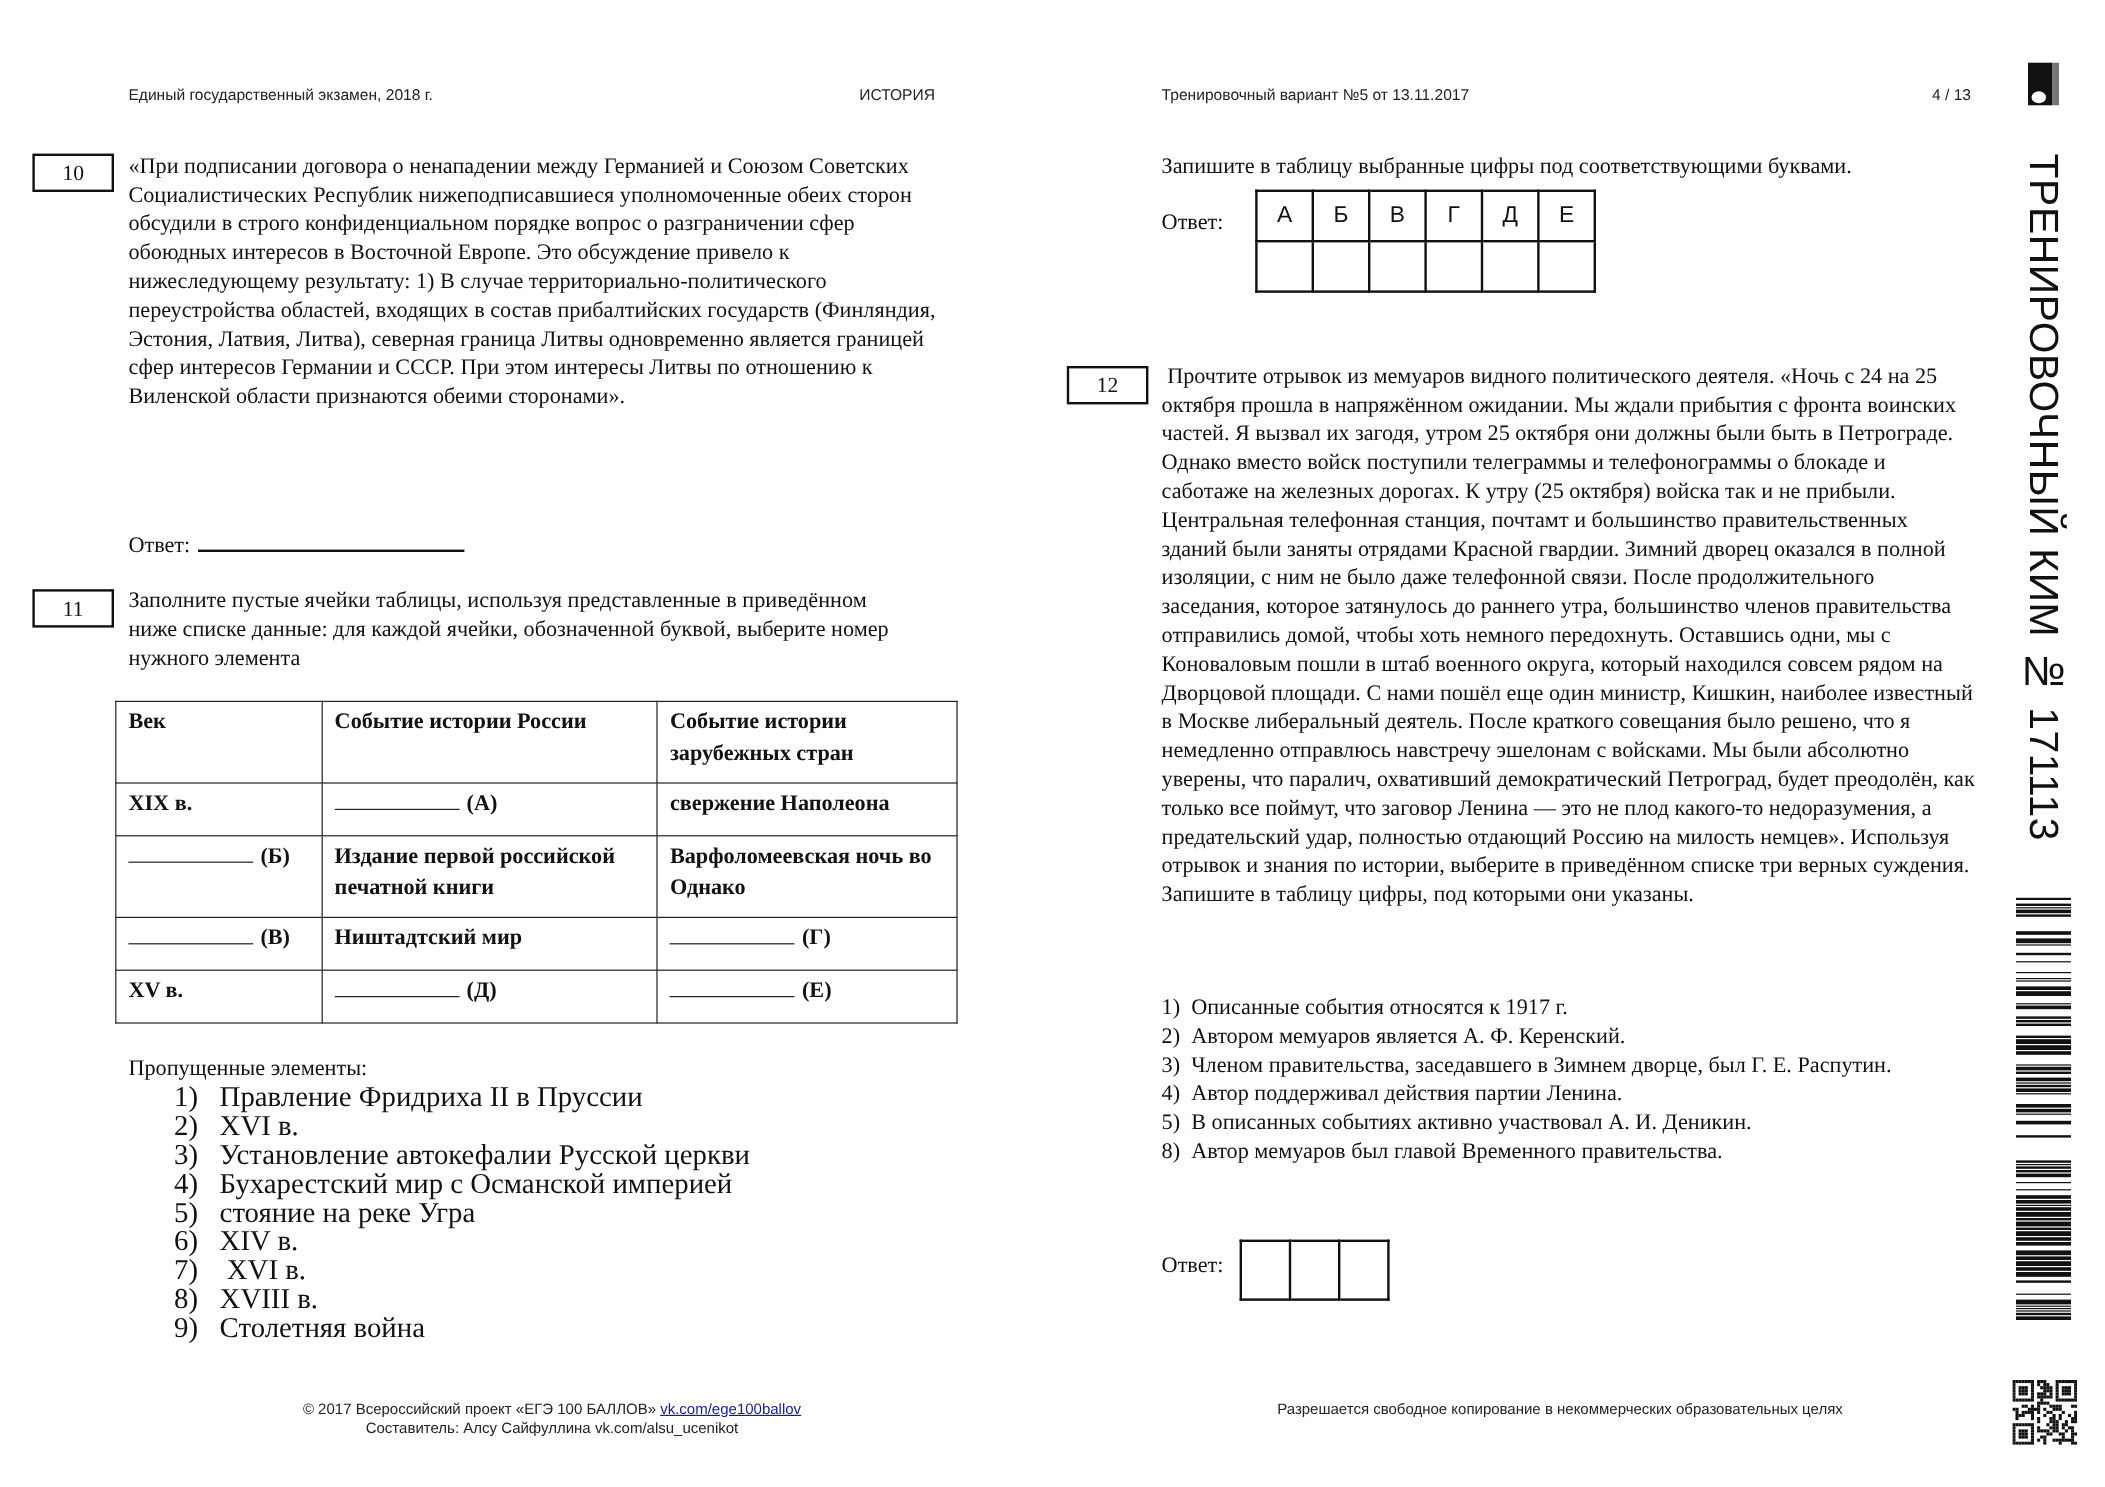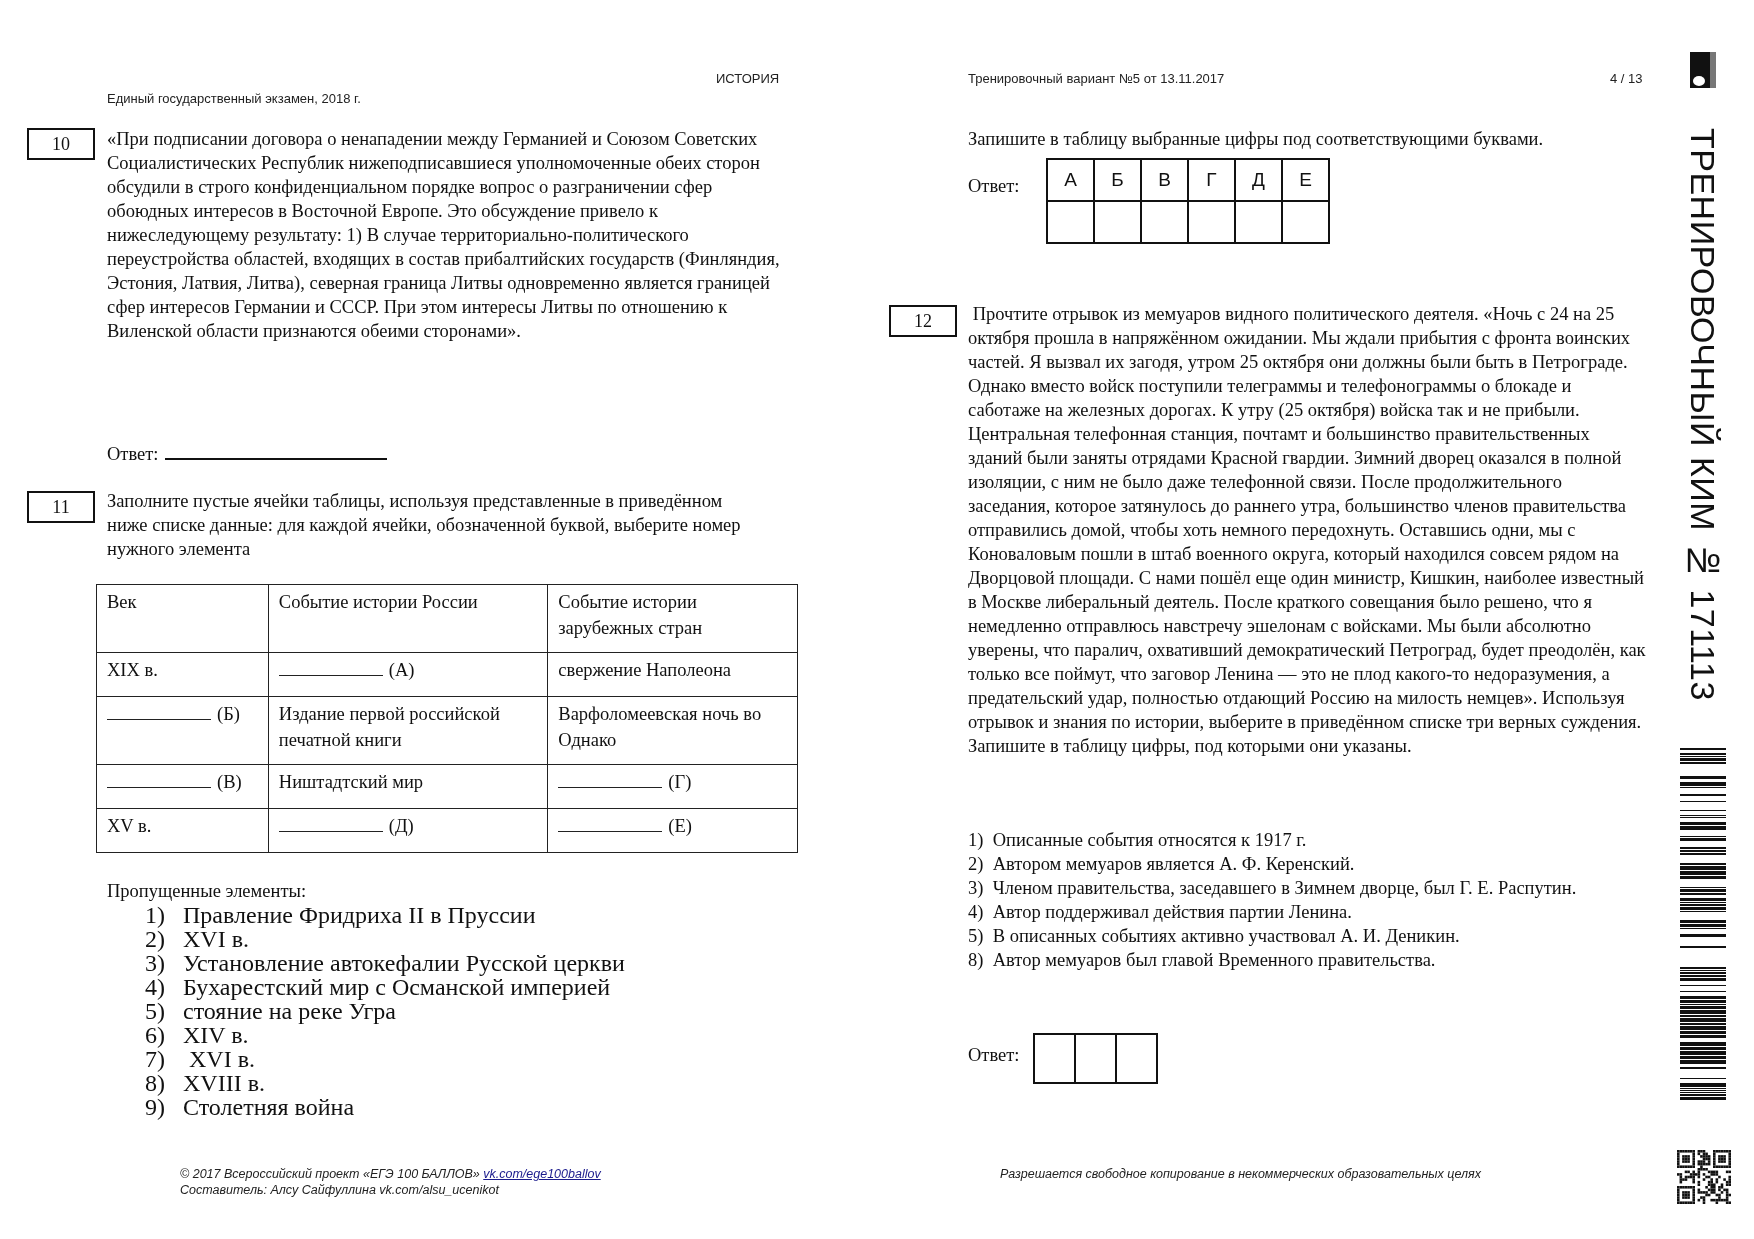--- a/index.html
+++ b/index.html
@@ -7,40 +7,40 @@
   .sans { font-family: "Liberation Sans", sans-serif; }
   .abs { position: absolute; }
 
   .hdr { font-size: 13px; color: #222; top: 71px; }
   .qnum { border: 2px solid #111; width: 64px; height: 28px; font-family: "Liberation Serif", serif; font-weight: normal; font-size: 18px; text-align: center; line-height: 28px; }
   .para { font-family: "Liberation Serif", serif; font-size: 18.5px; line-height: 24px; color: #111; }
   .para p { margin: 0; }
 
   .answer-line { display: inline-block; width: 222px; border-bottom: 2px solid #111; height: 18px; vertical-align: baseline; margin-left: 6px; }
 
-  table.t11 { border-collapse: collapse; font-family: "Liberation Serif", serif; font-size: 18.5px; line-height: 26px; }
+  table.t11 { border-collapse: collapse; font-family: "Liberation Serif", serif; font-size: 18.5px; line-height: 26px; font-weight: bold; }
   table.t11 td { border: 1px solid #222; vertical-align: top; padding: 4px 10px 8px 10px; }
   .blank { display: inline-block; width: 104px; border-bottom: 1px solid #222; height: 17px; margin-right: 6px; }
 
   .opts { list-style: none; margin: 0; padding: 0; }
   .opts li { font-family: "Liberation Serif", serif; font-size: 24px; line-height: 24px; }
   .opts .n { display: inline-block; width: 38px; }
 
   table.ans { border-collapse: collapse; font-family: "Liberation Sans", sans-serif; font-size: 19px; }
   table.ans td { border: 2px solid #111; width: 45px; height: 40px; text-align: center; padding: 0; }
 
-  .footer { font-family: "Liberation Sans", sans-serif; font-size: 12.5px; color: #222; line-height: 16px; font-style: italic; }
+  .footer { font-family: "Liberation Sans", sans-serif; font-size: 12.5px; color: #222; text-align: center; line-height: 16px; }
   .footer a { color: #1a1a8c; text-decoration: underline; }
 
   .vertical-title { font-family: "Liberation Sans", sans-serif; font-size: 34px; color: #111; writing-mode: vertical-rl; letter-spacing: 0.5px; }
 </style>
 </head>
 <body>
 
-<div class="abs sans hdr" style="left:107px;margin-top:20px;">Единый государственный экзамен, 2018 г.</div>
+<div class="abs sans hdr" style="left:107px;">Единый государственный экзамен, 2018 г.</div>
 <div class="abs sans hdr" style="left:716px;text-align:center;">ИСТОРИЯ</div>
 <div class="abs sans hdr" style="left:968px;">Тренировочный вариант №5 от 13.11.2017</div>
 <div class="abs sans hdr" style="left:1610px;">4 / 13</div>
 
 <div class="abs" style="left:1690px; top:52px; width:26px; height:36px;">
   <svg width="26" height="36" viewBox="0 0 26 36">
     <rect x="0" y="0" width="20" height="36" fill="#111"></rect>
     <rect x="20" y="0" width="6" height="36" fill="#777"></rect>
     <ellipse cx="9" cy="29" rx="6" ry="5" fill="#fff"></ellipse>
   </svg>

